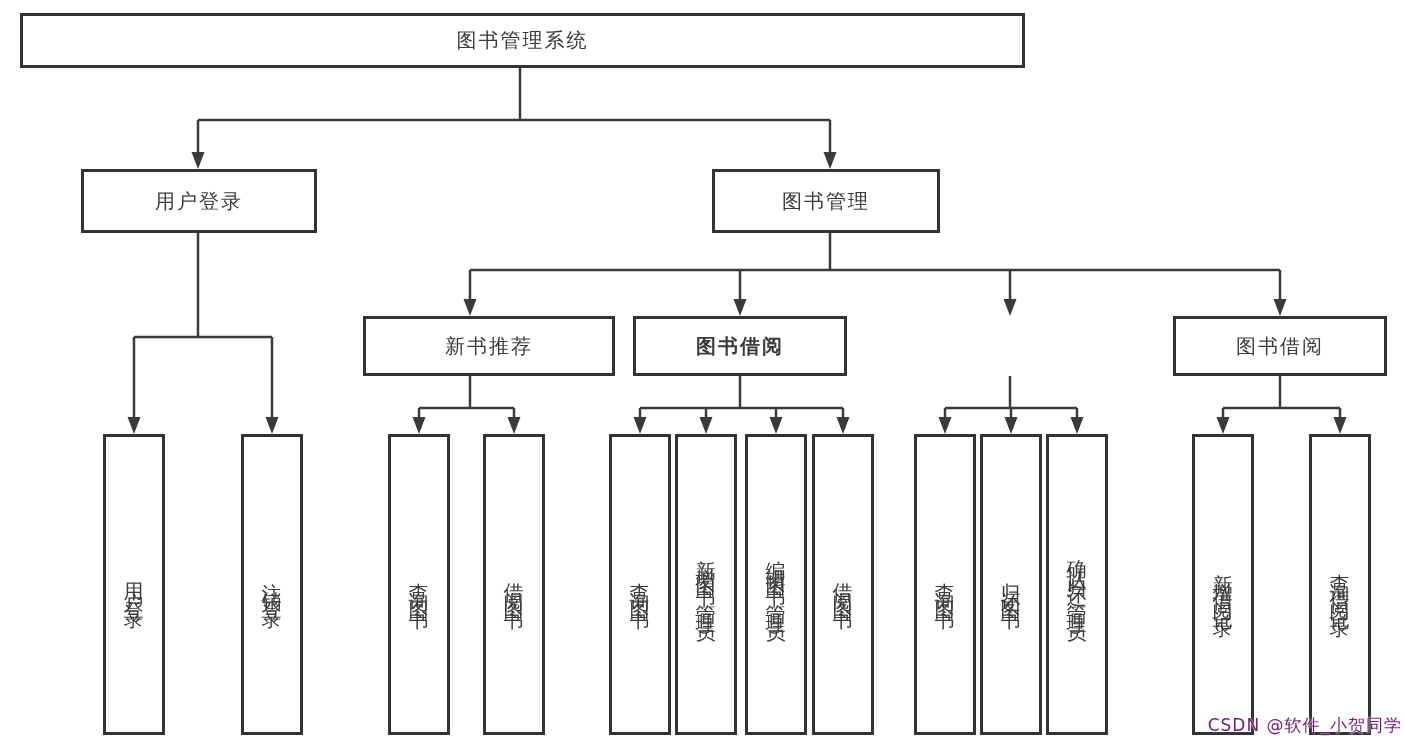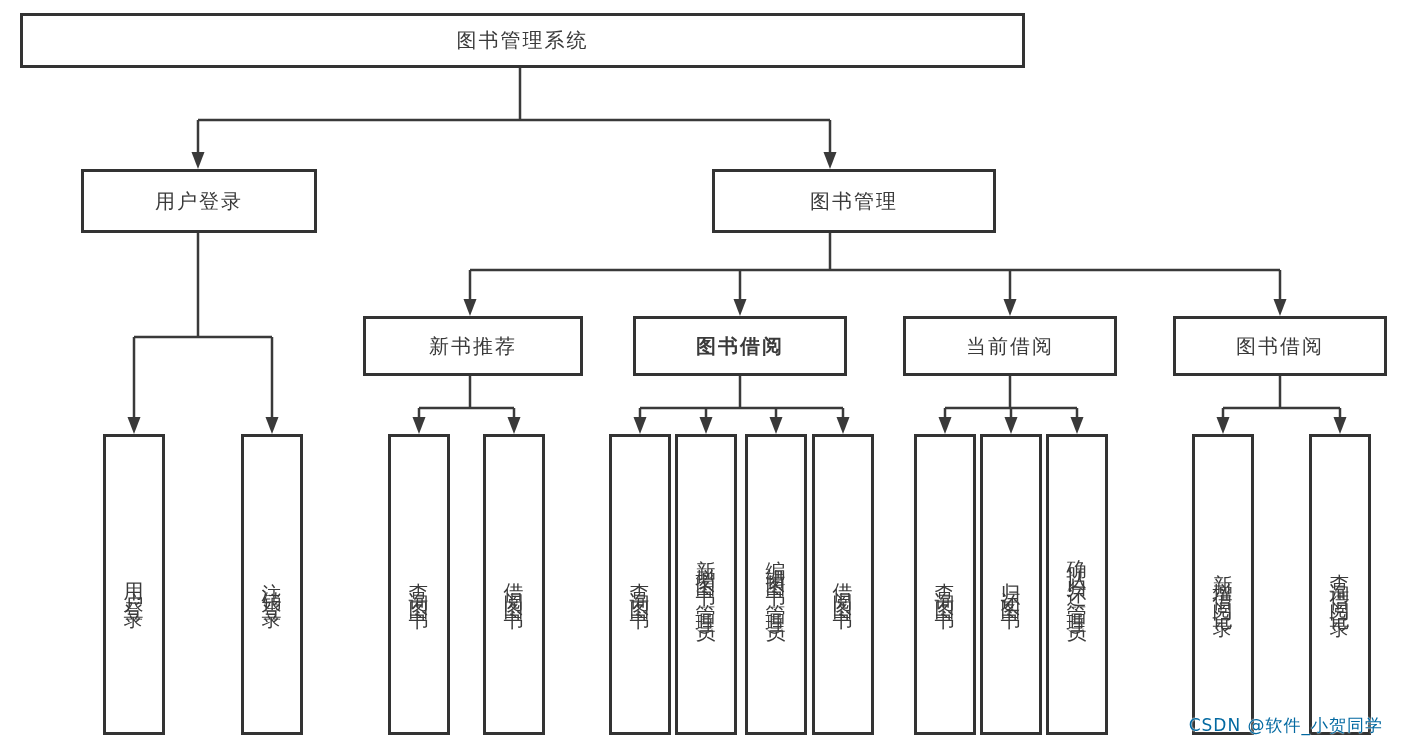--- a/index.html
+++ b/index.html
@@ -41,23 +41,23 @@
   .leaf {
     writing-mode: vertical-rl;
     text-orientation: mixed;
     font-size: 20px;
     letter-spacing: 9px;
     line-height: 1;
   }
   .watermark {
     position: absolute;
     top: 714px;
-    right: 22px;
+    right: 3px;
     font-size: 17px;
-    color: #0369a1;
+    color: #701a75;
     text-shadow: 0 0 2px #ffffff, 0 0 1px #ffffff;
     z-index: 5;
     white-space: nowrap;
     letter-spacing: 1px;
   }
   svg line, svg path {
     stroke: #3a3a3a;
     stroke-width: 2.5;
     fill: none;
   }
@@ -143,25 +143,24 @@
       <line x1="1223" y1="408" x2="1223" y2="418"></line>
       <polygon points="1216.5,417 1229.5,417 1223,434"></polygon>
       <line x1="1340" y1="408" x2="1340" y2="418"></line>
       <polygon points="1333.5,417 1346.5,417 1340,434"></polygon>
     </g>
   </svg>
 
   <div class="node h-node" style="left:20px; top:13px; width:1005px; height:55px;">图书管理系统</div>
 
   <div class="node h-node" style="left:81px; top:169px; width:236px; height:64px;">用户登录</div>
-  <div class="node h-node" style="left:712px; top:169px; width:284px; height:64px;">图书管理</div>
+  <div class="node h-node" style="left:712px; top:169px; width:228px; height:64px;">图书管理</div>
 
-  <div class="node h-node" style="left:363px; top:316px; width:220px; height:60px;">新书推荐</div>
+  <div class="node h-node" style="left:363px; top:316px; width:252px; height:60px;">新书推荐</div>
   <div class="node h-node" style="left:633px; top:316px; width:214px; height:60px;font-weight:bold;">图书借阅</div>
-  <div class="node h-node" style="left:903px; top:316px; width:214px; height:60px;">当前借阅</div>
   <div class="node h-node" style="left:1173px; top:316px; width:214px; height:60px;">图书借阅</div>
 
   <div class="node leaf" style="left:103px; top:434px; width:62px; height:301px;">用户登录</div>
   <div class="node leaf" style="left:241px; top:434px; width:62px; height:301px;">注销登录</div>
 
   <div class="node leaf" style="left:388px; top:434px; width:62px; height:301px;">查询图书</div>
   <div class="node leaf" style="left:483px; top:434px; width:62px; height:301px;">借阅图书</div>
 
   <div class="node leaf" style="left:609px; top:434px; width:62px; height:301px;">查询图书</div>
   <div class="node leaf" style="left:675px; top:434px; width:62px; height:301px;">新增图书（管理员）</div>

